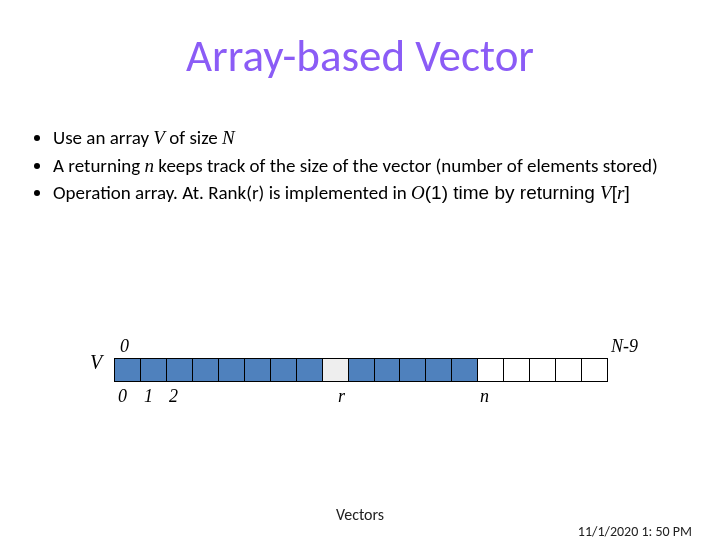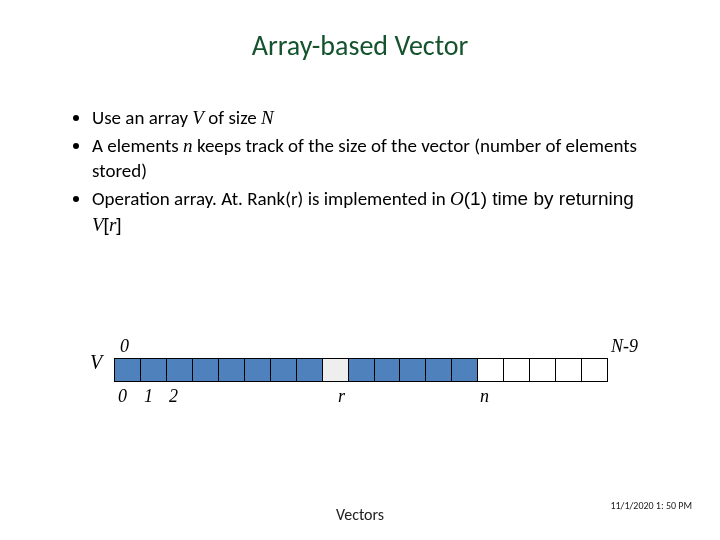--- a/index.html
+++ b/index.html
@@ -6,28 +6,28 @@
   body {
     width: 720px;
     height: 540px;
     background: #fff;
     font-family: Calibri, Arial, sans-serif;
     position: relative;
     overflow: hidden;
   }
   .title {
     text-align: center;
-    font-size: 28px;
+    font-size: 45px;
     font-weight: 400;
-    color: #14532d;
+    color: #8b5cf6;
     margin-top: 28px;
     margin-bottom: 42px;
   }
   .bullets {
-    padding-left: 92px;
+    padding-left: 53px;
     padding-right: 60px;
   }
   .bullets li {
     font-size: 19px;
     line-height: 1.35;
     color: #000;
     list-style: disc;
     margin-bottom: 2px;
   }
   .italic { font-style: italic; font-family: "Times New Roman", serif; }
@@ -86,37 +86,37 @@
     position: absolute;
     bottom: 16px;
     left: 0;
     width: 100%;
     text-align: center;
     font-size: 16px;
     color: #222;
   }
   .footer-right {
     position: absolute;
-    bottom: 28px;
+    bottom: 0;
     right: 28px;
-    font-size: 10px;
+    font-size: 14px;
     color: #222;
   }
 </style>
 </head>
 <body>
 
 <h1 class="title">Array-based Vector</h1>
 
 <ul class="bullets">
   <li>
     <span>Use an array </span><span class="italic">V</span><span> of size </span><span class="italic">N</span>
   </li>
   <li>
-    <span>A elements </span><span class="italic">n</span><span> keeps track of the size of the vector (number of elements stored)</span>
+    <span>A returning </span><span class="italic">n</span><span> keeps track of the size of the vector (number of elements stored)</span>
   </li>
   <li>
     <span>Operation </span><span>array. At. Rank(r)</span><span> is implemented in </span><span class="italic">O</span><span class="serif">(1) time by returning </span><span class="italic">V</span><span class="serif">[</span><span class="italic">r</span><span class="serif">]</span>
   </li>
 </ul>
 
 <div class="array-wrap">
   <div class="v-label">V</div>
   <div class="top-labels">
     <span class="top-left">0</span>

